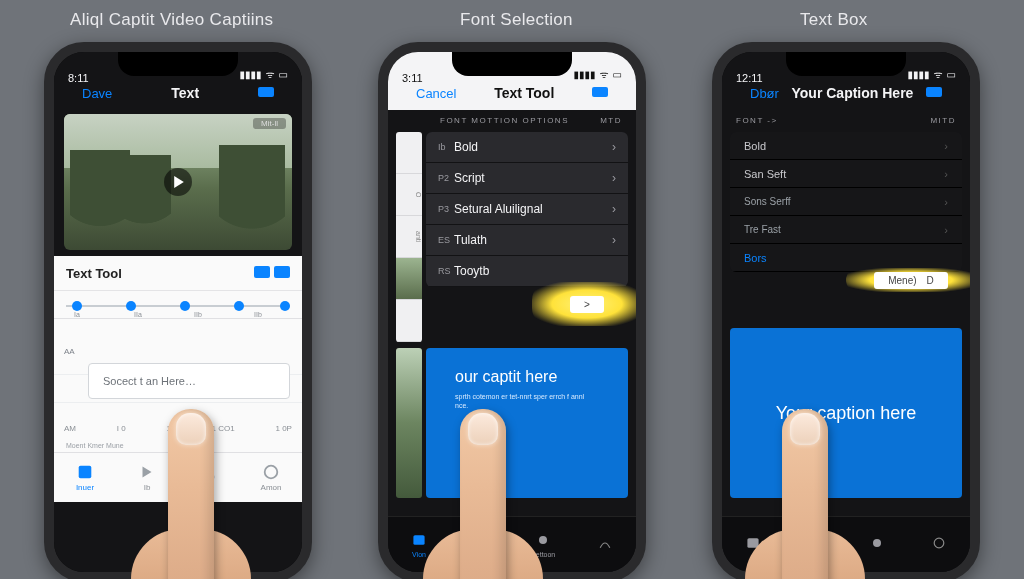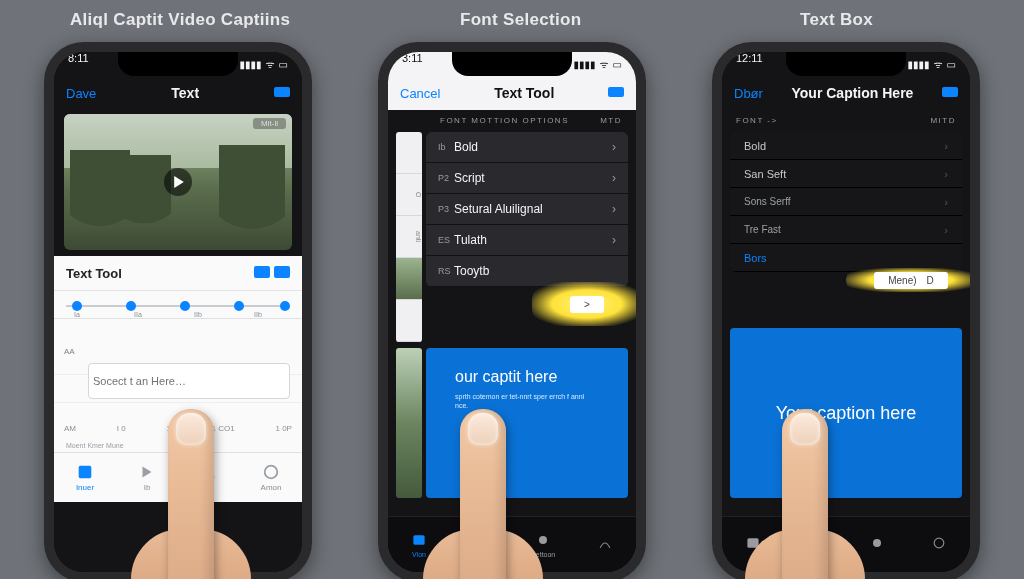--- a/index.html
+++ b/index.html
@@ -15,40 +15,40 @@
     --text-dim: #9a9aa0;
     --caption-blue: #0a72d6;
     --timeline-white: #fafafa;
   }
   * { box-sizing: border-box; font-family: -apple-system, BlinkMacSystemFont, "Segoe UI", Arial, sans-serif; }
   html, body { margin:0; padding:0; width:1024px; height:579px; background:var(--bg-gray); overflow:hidden; position:relative; }
   .canvas { position:relative; width:1024px; height:579px; }
 
   
   .top-label {
-    position:absolute; top:10px; color:#e9e9ec; font-size:17px; font-weight:700; letter-spacing:.3px; pointer-events:none;
+    position:absolute; top:10px; color:#e9e9ec; font-size:17px; font-weight:400; letter-spacing:.3px; pointer-events:none;
   }
   .phone {
     position:absolute; top:42px; width:268px; height:540px;
     background:var(--phone-black); border:10px solid var(--phone-bezel);
     border-radius:40px; box-shadow:0 6px 20px rgba(0,0,0,.45);
     overflow:hidden;
   }
   .notch {
     position:absolute; top:-2px; left:50%; transform:translateX(-50%);
     width:120px; height:26px; background:#000; border-radius:0 0 16px 16px; z-index:30;
   }
   .screen { position:absolute; inset:0; background:#141416; }
 
-  .statusbar { position:relative; height:24px; color:var(--text-light); font-size:11px; font-weight:500; padding:0 14px 0; display:flex; justify-content:space-between; z-index:25; }
+  .statusbar { position:relative; height:24px; color:var(--text-light); font-size:11px; font-weight:500; padding:20px 14px 0; display:flex; justify-content:space-between; z-index:25; }
   .sb-icons { display:flex; gap:4px; align-items:center; }
   .sb-icons span { display:inline-block; }
   .sig-icon, .wifi-icon, .bat-icon { font-size:10px; }
 
-  .navbar { height:34px; display:flex; align-items:center; justify-content:space-between; padding:0 12px; background:#141416; }
+  .navbar { height:34px; display:flex; align-items:center; justify-content:space-between; padding:0 28px; background:#141416; }
   .nav-left { color:var(--ios-blue); font-size:13px; }
   .nav-title { color:var(--text-light); font-size:14px; font-weight:600; }
   .nav-right { color:var(--ios-blue); font-size:14px; }
 
   
   .video-area { margin:4px 10px; height:136px; border-radius:6px; background:linear-gradient(180deg,#9cb490 0%, #5a6d4c 55%, #3d4a34 100%); position:relative; overflow:hidden; }
   .video-sky { position:absolute; top:0; left:0; right:0; height:40%; background:linear-gradient(#c7d2c3,#a9bba0); }
   .tree { position:absolute; bottom:0; width:60px; height:100px; background:radial-gradient(circle at 50% 30%, #3e4f35 0 60%, transparent 61%); }
   .tree.t1{ left:6px;} .tree.t2{ left:50px; transform:scale(.9);} .tree.t3{ right:10px; transform:scale(1.1);}
   .play-btn { position:absolute; top:50%; left:50%; width:28px; height:28px; margin:-14px 0 0 -14px; background:rgba(0,0,0,.55); border-radius:50%; display:flex; align-items:center; justify-content:center; }
@@ -59,21 +59,21 @@
   .tool-strip .label { color:#222; font-size:13px; font-weight:600; }
   .tool-strip .icons span{ display:inline-block; width:16px; height:12px; background:var(--ios-blue); margin-left:4px; border-radius:2px;}
 
   .ruler { height:28px; background:var(--timeline-white); position:relative; padding-top:6px; border-top:1px solid #e4e4e6;}
   .ruler .line{ position:absolute; top:14px; left:12px; right:12px; height:2px; background:#c8cdd2;}
   .ruler .dot{ position:absolute; top:10px; width:10px; height:10px; background:var(--ios-blue); border-radius:50%; }
   .ruler .tick-lbl{ position:absolute; bottom:0; font-size:7px; color:#8a8f95;}
   .timeline-body{ height:120px; background:var(--timeline-white); position:relative; border-top:1px solid #e0e0e3;}
   .tl-row{ position:absolute; left:0; right:0; height:28px; border-bottom:1px solid #eceef0;}
   .tl-mark{ position:absolute; top:0; font-size:8px; color:#7d828a; padding-left:10px;}
-  .input-box{ position:absolute; left:34px; right:12px; top:44px; height:36px; background:#fff; border:1px solid #d3d6da; border-radius:4px; display:flex; align-items:center; padding:0 4px; font-size:11px; color:#6d7278;}
+  .input-box{ position:absolute; left:34px; right:12px; top:44px; height:36px; background:#fff; border:1px solid #d3d6da; border-radius:4px; display:flex; align-items:center; padding:0 14px; font-size:11px; color:#6d7278;}
   .bottom-scale{ position:absolute; bottom:0; left:0; right:0; height:20px; display:flex; justify-content:space-between; padding:0 10px; font-size:8px; color:#8a8f95; align-items:center; background:var(--timeline-white);}
   .p1-bottom-tabs{ height:50px; background:var(--timeline-white); display:flex; border-top:1px solid #e0e0e3;}
   .p1-bottom-tabs .tab{ flex:1; display:flex; flex-direction:column; align-items:center; justify-content:center; gap:2px;}
   .p1-bottom-tabs .tab svg{ width:18px; height:18px;}
   .p1-bottom-tabs .tab span{ font-size:8px; color:#8a8f95;}
   .p1-bottom-tabs .tab.active span{ color:var(--ios-blue);}
   .p1-bottom-tabs .tab.active svg{ fill:var(--ios-blue);}
 
   
   .panel-header{ height:20px; padding:0 14px; display:flex; justify-content:space-between; align-items:center; font-size:8px; letter-spacing:1.5px; color:var(--text-dim); }

